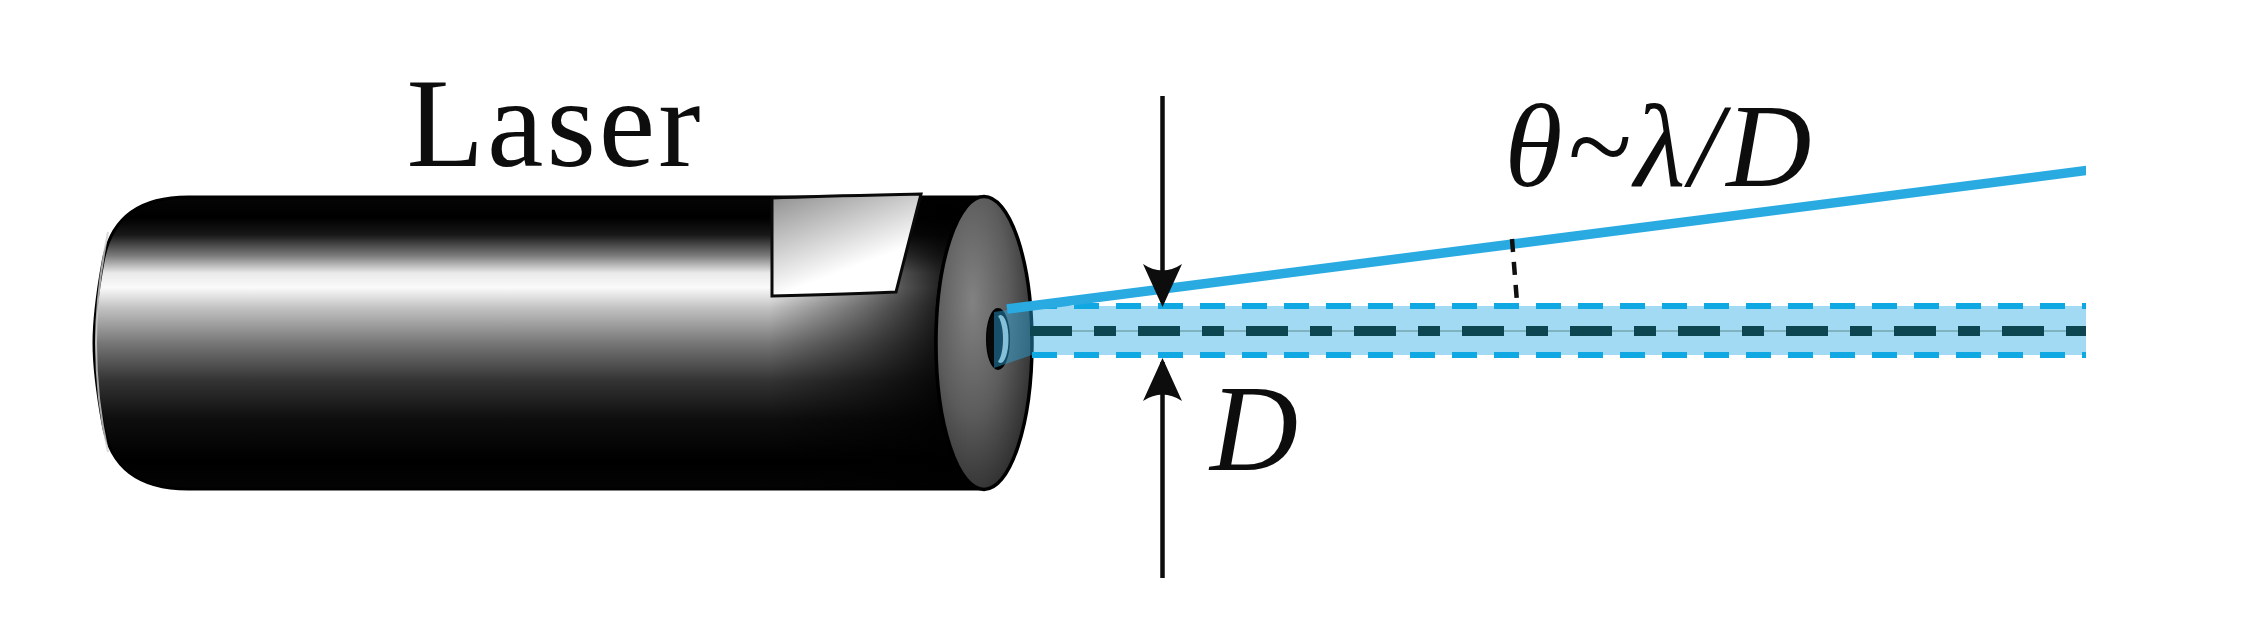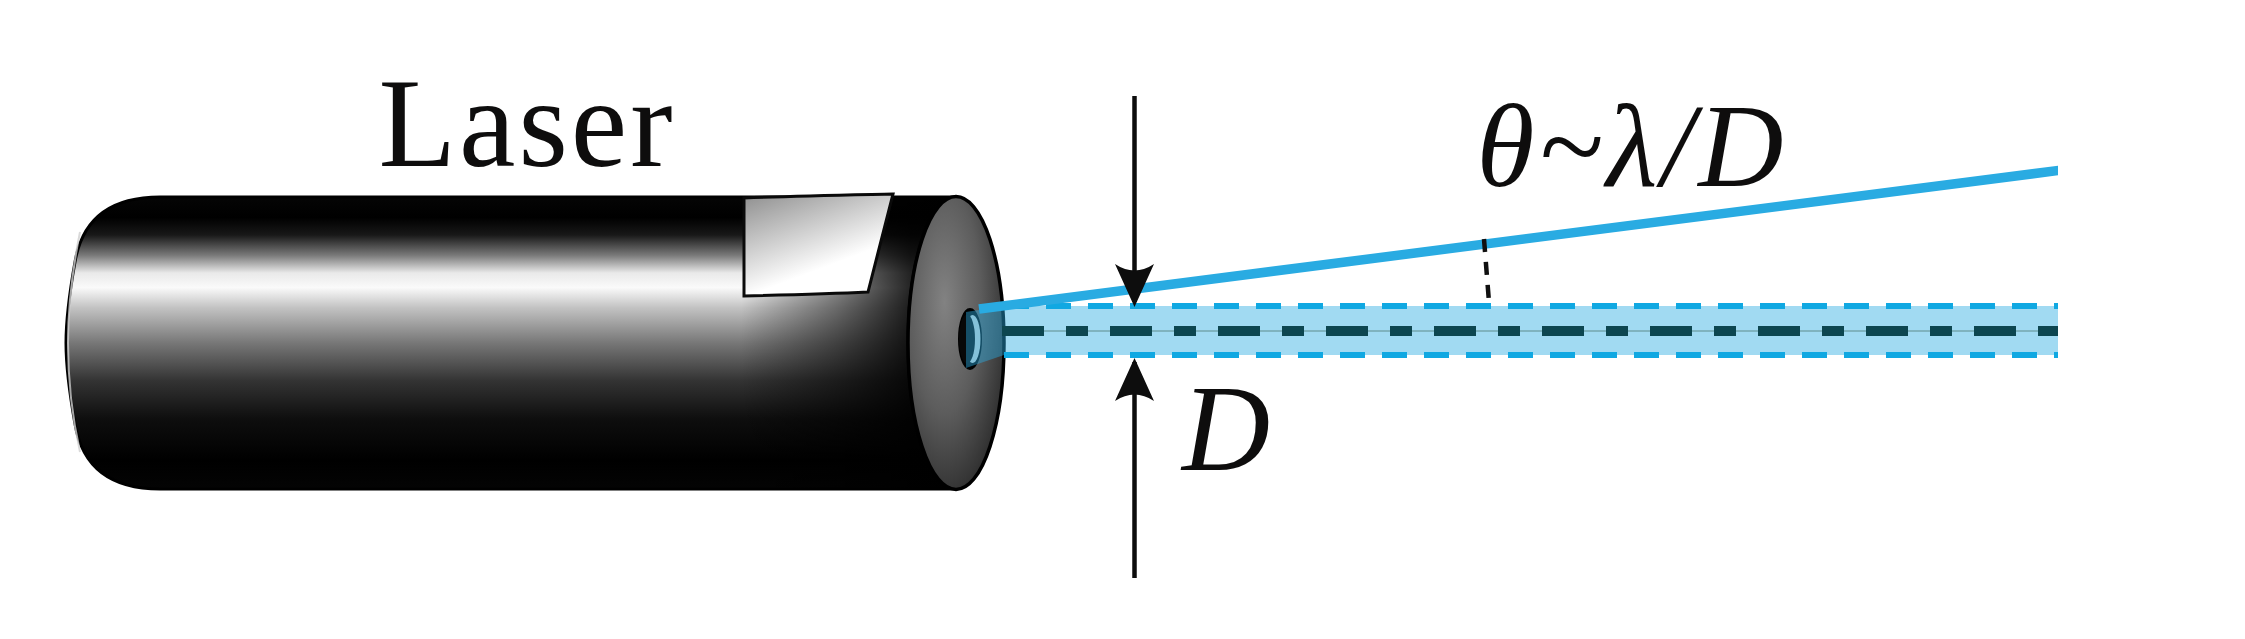--- a/index.html
+++ b/index.html
@@ -6,20 +6,21 @@
     margin: 0;
     padding: 0;
     background: #ffffff;
   }
   .stage {
     position: relative;
     width: 2058px;
     height: 639px;
     background: #ffffff;
     overflow: hidden;
+    margin-left: 28px;
   }
   svg { display: block; }
   .label-serif {
     font-family: "Liberation Serif", "DejaVu Serif", serif;
   }
   .label-italic {
     font-family: "Liberation Serif", "DejaVu Serif", serif;
     font-style: italic;
   }
 </style>

